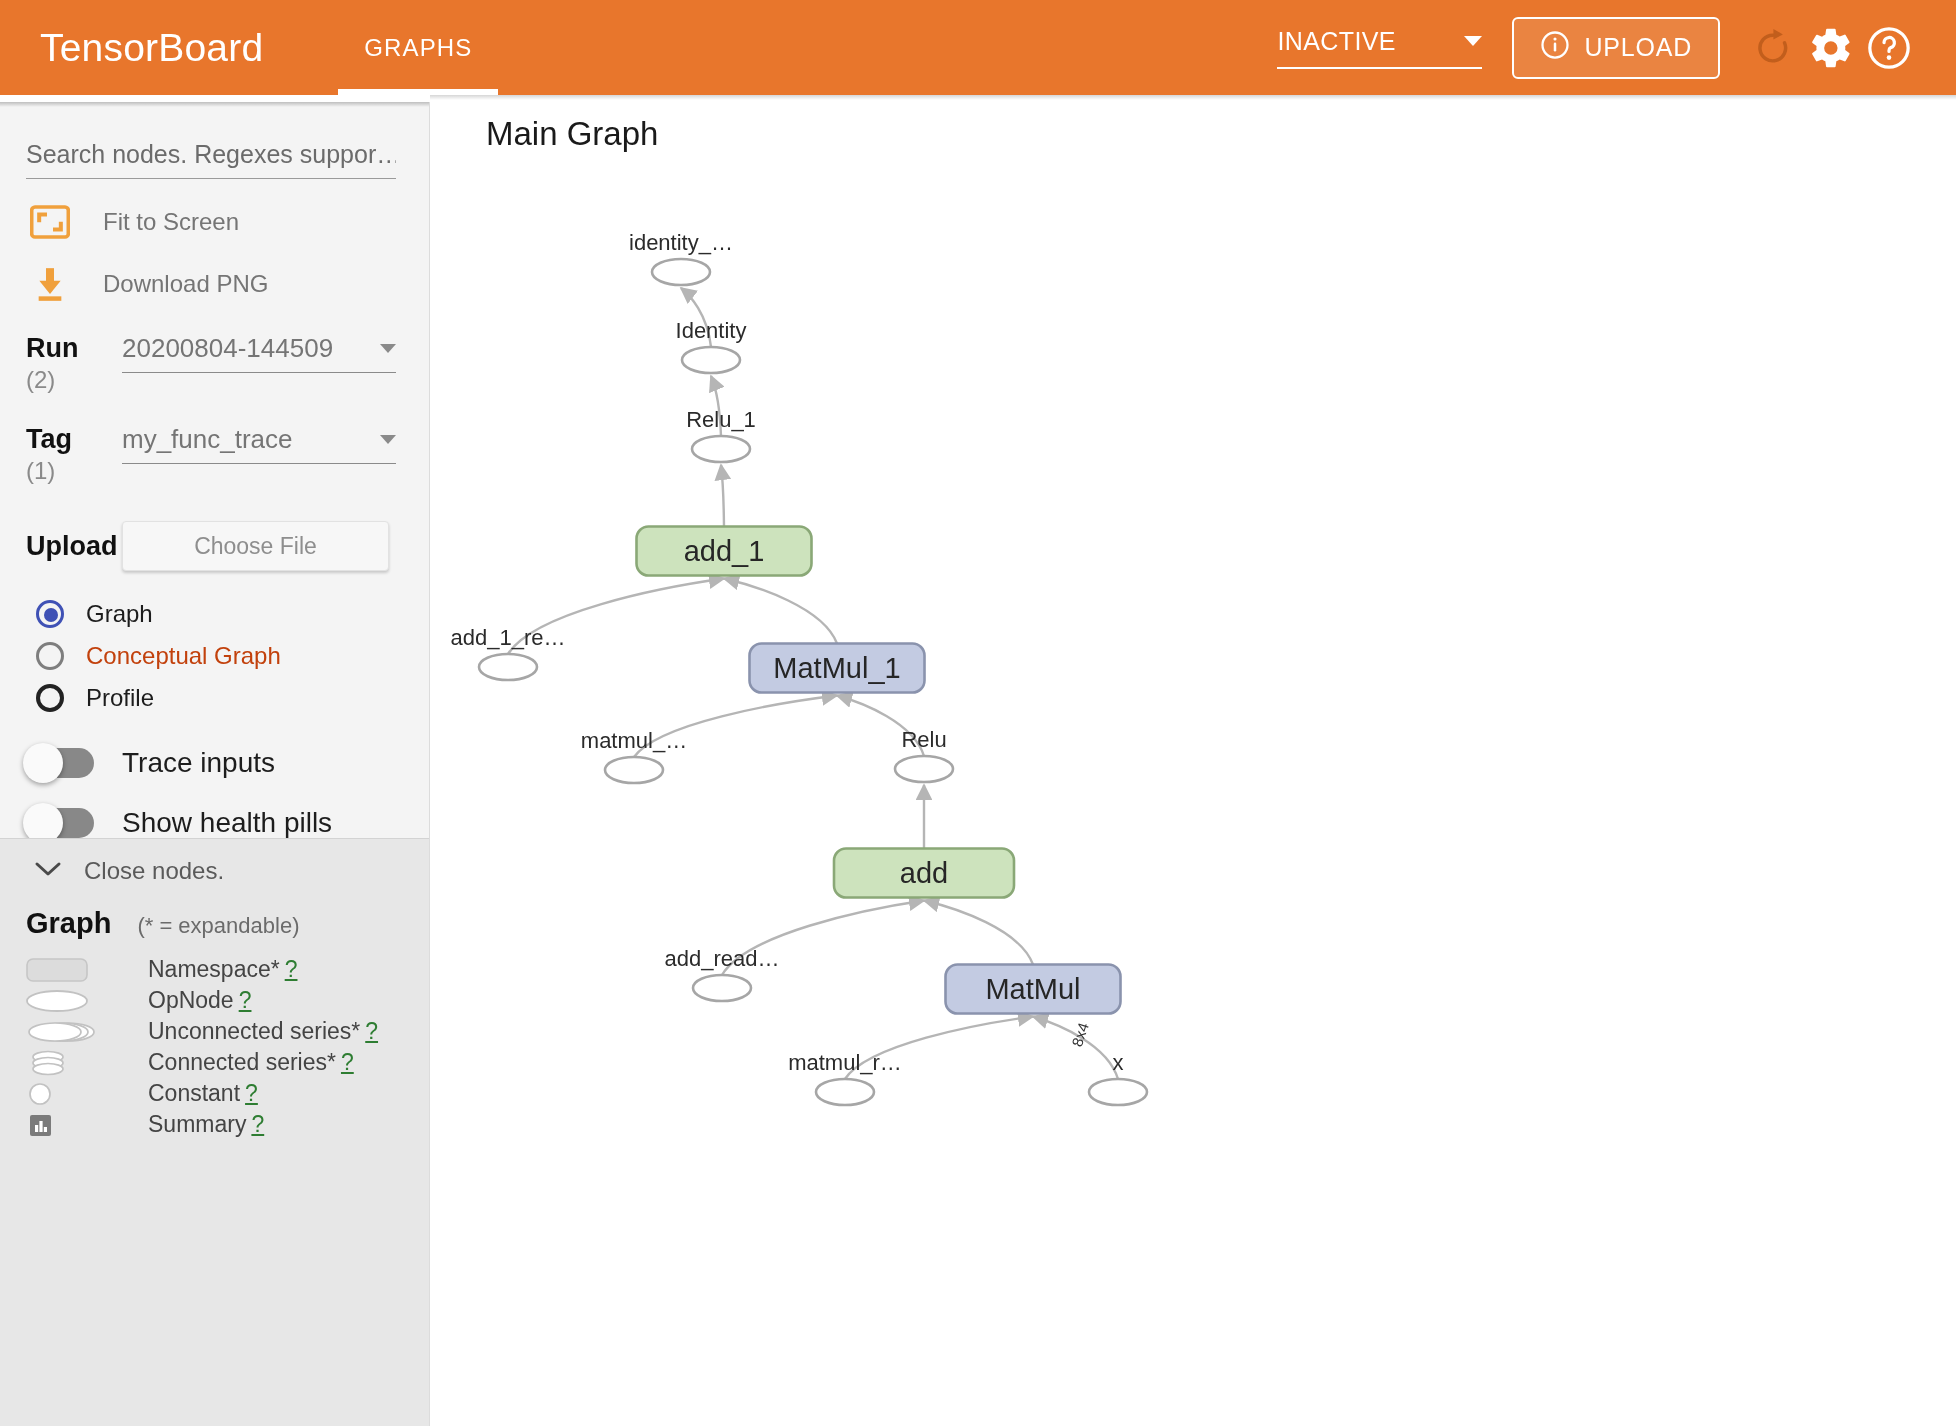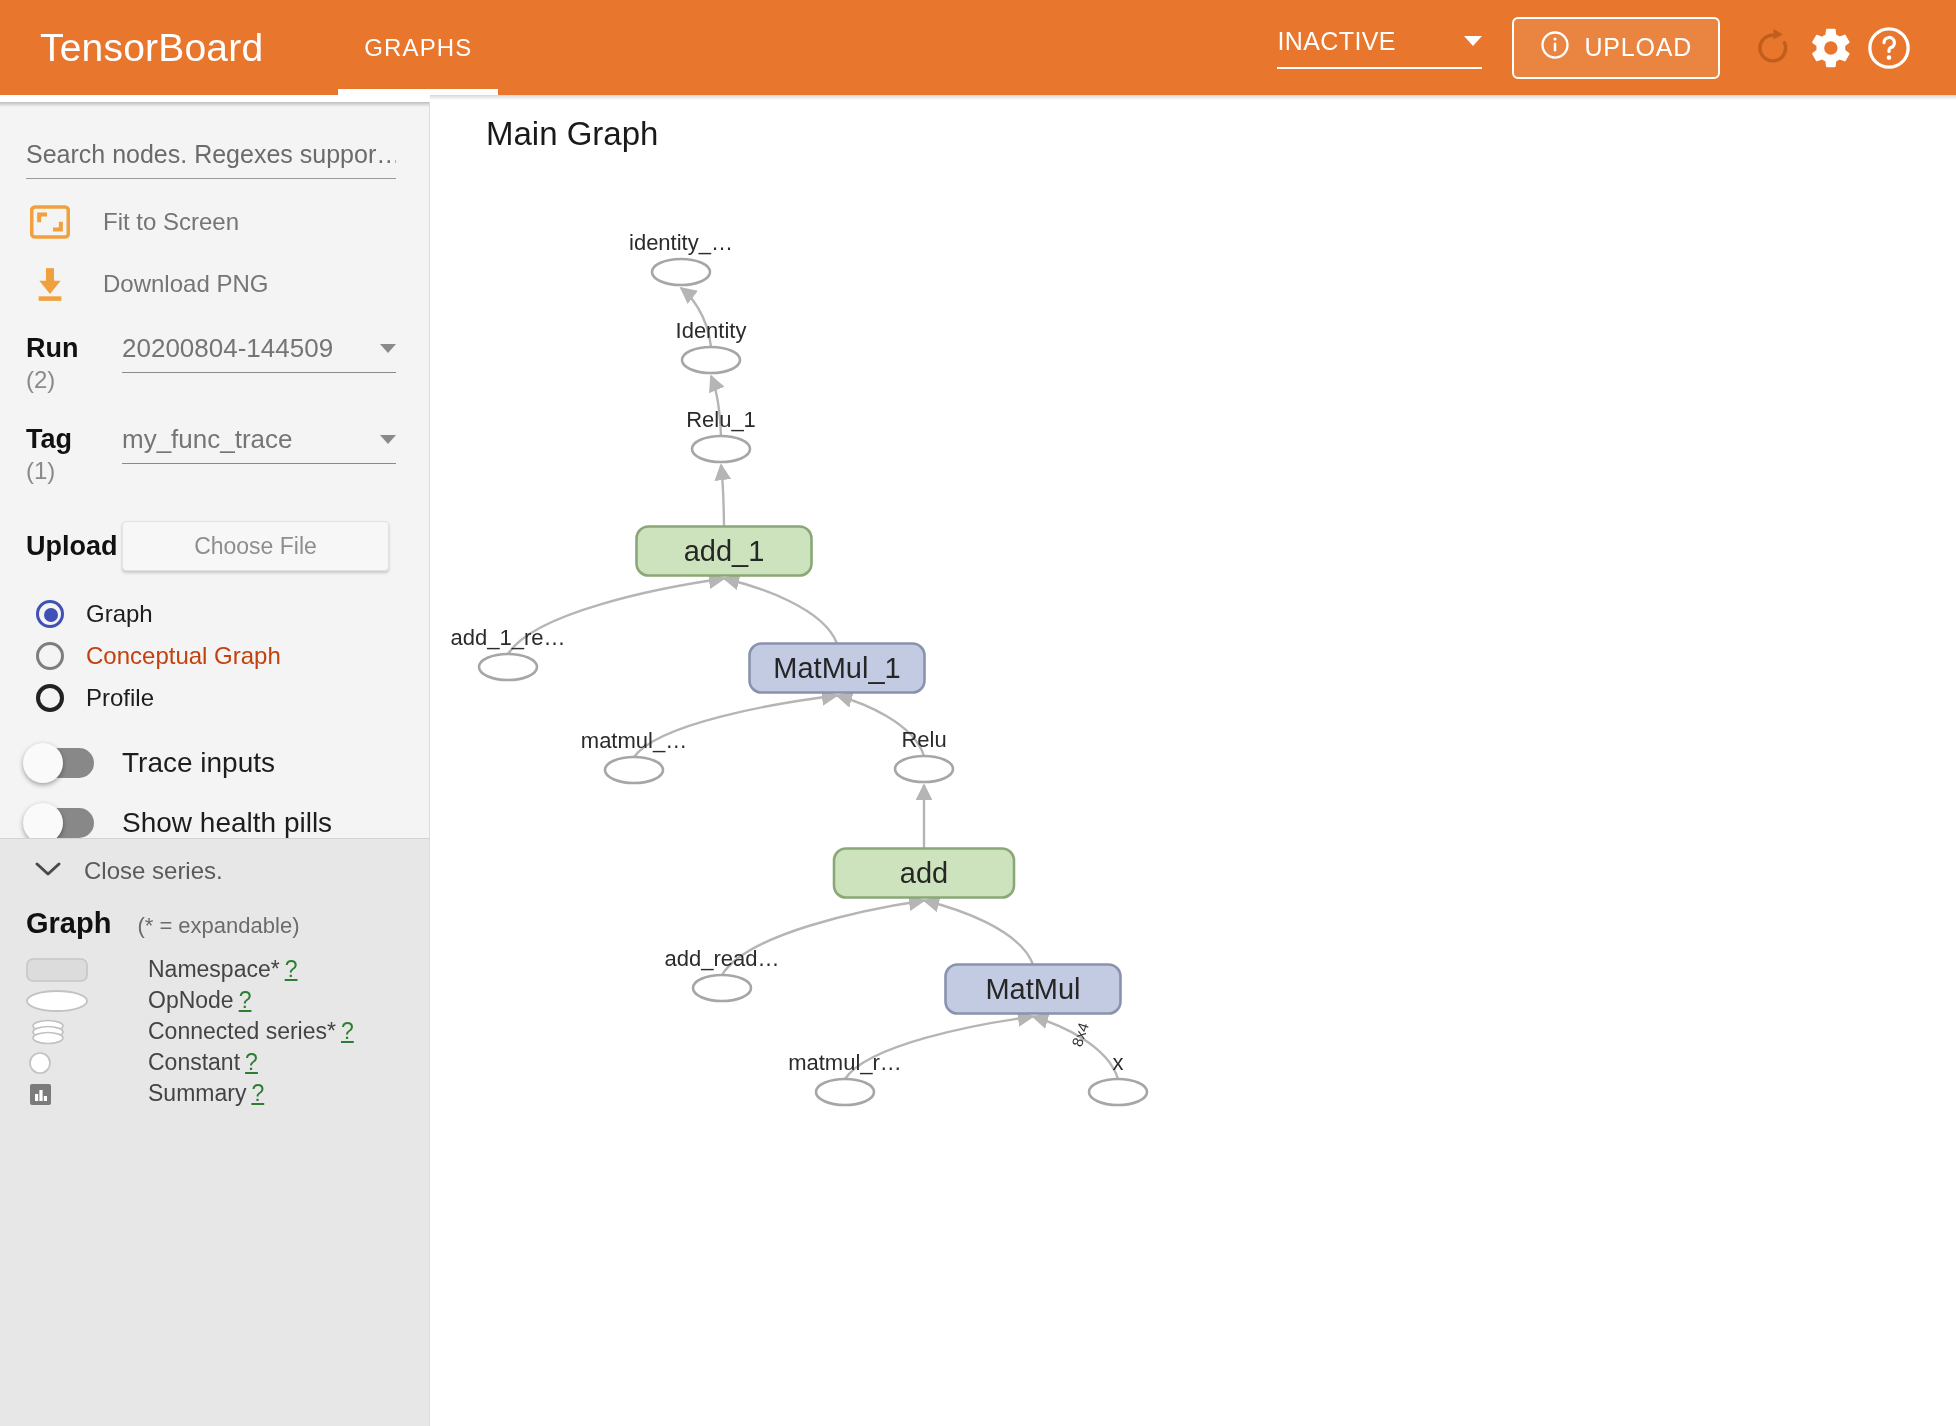--- a/index.html
+++ b/index.html
@@ -356,21 +356,21 @@
     <span class="rl">Structure</span>
   </div>
 
   <div id="legend">
     <div id="close-legend">
       <span>
         <svg width="28" height="18" viewBox="0 0 28 18">
           <path d="M3 4 L14 14 L25 4" fill="none" stroke="#4a4a4a" stroke-width="3" stroke-linecap="round" stroke-linejoin="round"></path>
         </svg>
       </span>
-      <span class="cl-txt">Close series.</span>
+      <span class="cl-txt">Close nodes.</span>
     </div>
 
     <div id="legend-title-row">
       <span class="gt">Graph</span>
       <span class="gx">(* = expandable)</span>
     </div>
 
     <div style="margin-top:14px">
       <div class="leg-item">
         <span class="leg-glyph">
@@ -383,20 +383,30 @@
 
       <div class="leg-item">
         <span class="leg-glyph">
           <svg width="72" height="28" viewBox="0 0 72 28">
               <ellipse cx="31" cy="14" rx="30" ry="10" fill="#ffffff" stroke="#c2c2c2" stroke-width="1.8"></ellipse>
             </svg>
         </span>
         <span class="leg-txt"><span>OpNode</span><span class="leg-q">?</span></span>
       </div>
 
+      <div class="leg-item">
+        <span class="leg-glyph">
+          <svg width="72" height="30" viewBox="0 0 72 30">
+            <ellipse cx="42" cy="15" rx="26" ry="9" fill="#ffffff" stroke="#c2c2c2" stroke-width="1.7"></ellipse>
+            <ellipse cx="36" cy="15" rx="26" ry="9" fill="#ffffff" stroke="#c2c2c2" stroke-width="1.7"></ellipse>
+            <ellipse cx="29" cy="15" rx="26" ry="9" fill="#ffffff" stroke="#c2c2c2" stroke-width="1.7"></ellipse>
+          </svg>
+        </span>
+        <span class="leg-txt"><span>Unconnected series*</span><span class="leg-q">?</span></span>
+      </div>
 
       <div class="leg-item">
         <span class="leg-glyph">
           <svg width="72" height="30" viewBox="0 0 72 30">
             <ellipse cx="22" cy="9" rx="15" ry="5.5" fill="#ffffff" stroke="#c2c2c2" stroke-width="1.7"></ellipse>
             <ellipse cx="22" cy="15" rx="15" ry="5.5" fill="#ffffff" stroke="#c2c2c2" stroke-width="1.7"></ellipse>
             <ellipse cx="22" cy="21" rx="15" ry="5.5" fill="#ffffff" stroke="#c2c2c2" stroke-width="1.7"></ellipse>
           </svg>
         </span>
         <span class="leg-txt"><span>Connected series*</span><span class="leg-q">?</span></span>

